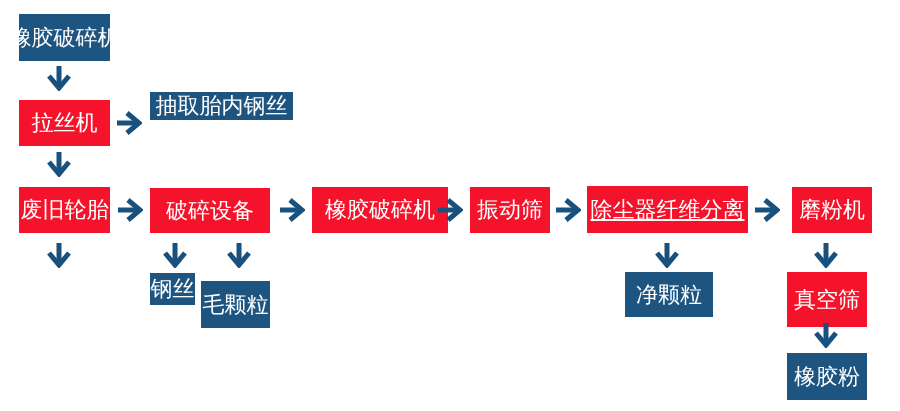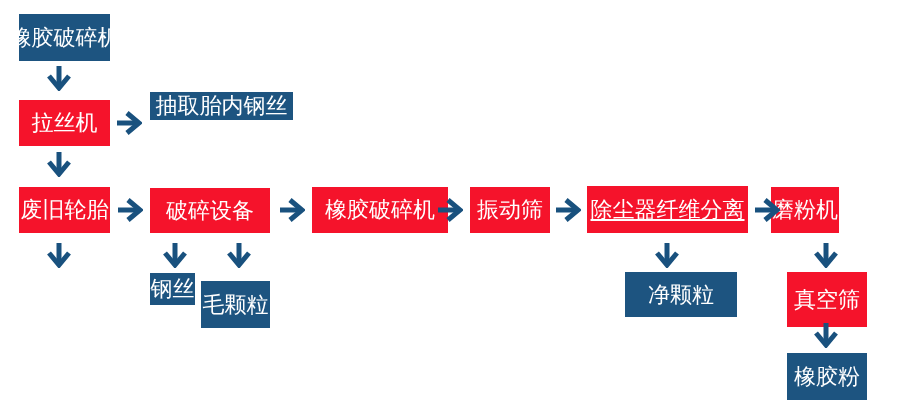--- a/index.html
+++ b/index.html
@@ -47,25 +47,25 @@
   <div class="node blue" style="left:19px; top:14px; width:91px; height:47px;">橡胶破碎机</div>
 
   <div class="node red" style="left:19px; top:100px; width:91px; height:46px;">拉丝机</div>
   <div class="node blue" style="left:150px; top:92px; width:143px; height:28px;">抽取胎内钢丝</div>
 
   <div class="node red" style="left:19px; top:187px; width:91px; height:46px;">废旧轮胎</div>
   <div class="node red" style="left:150px; top:188px; width:120px; height:45px;">破碎设备</div>
   <div class="node red" style="left:312px; top:187px; width:136px; height:46px;">橡胶破碎机</div>
   <div class="node red" style="left:470px; top:187px; width:80px; height:46px;">振动筛</div>
   <div class="node red" style="left:587px; top:186px; width:161px; height:47px;text-decoration:underline;">除尘器纤维分离</div>
-  <div class="node red" style="left:771px; top:187px; width:68px; height:46px;">磨粉机</div>
+  <div class="node red" style="left:792px; top:187px; width:80px; height:46px;">磨粉机</div>
 
   <div class="node blue" style="left:150px; top:273px; width:45px; height:32px;">钢丝</div>
   <div class="node blue" style="left:201px; top:273px; width:69px; height:47px;margin-top:8px;">毛颗粒</div>
-  <div class="node blue" style="left:625px; top:272px; width:112px; height:45px;">净颗粒</div>
+  <div class="node blue" style="left:625px; top:272px; width:88px; height:45px;">净颗粒</div>
   <div class="node red" style="left:787px; top:272px; width:80px; height:55px;">真空筛</div>
 
   <div class="node blue" style="left:787px; top:353px; width:80px; height:47px;">橡胶粉</div>
 
   <span class="arrow" style="left:46px; top:65px;">
     <svg width="26" height="26" viewBox="0 0 26 26">
         <line x1="13" y1="1" x2="13" y2="20" stroke-width="5"></line>
         <polyline points="3,11 13,23 23,11" stroke-width="5"></polyline>
       </svg>
   </span>

